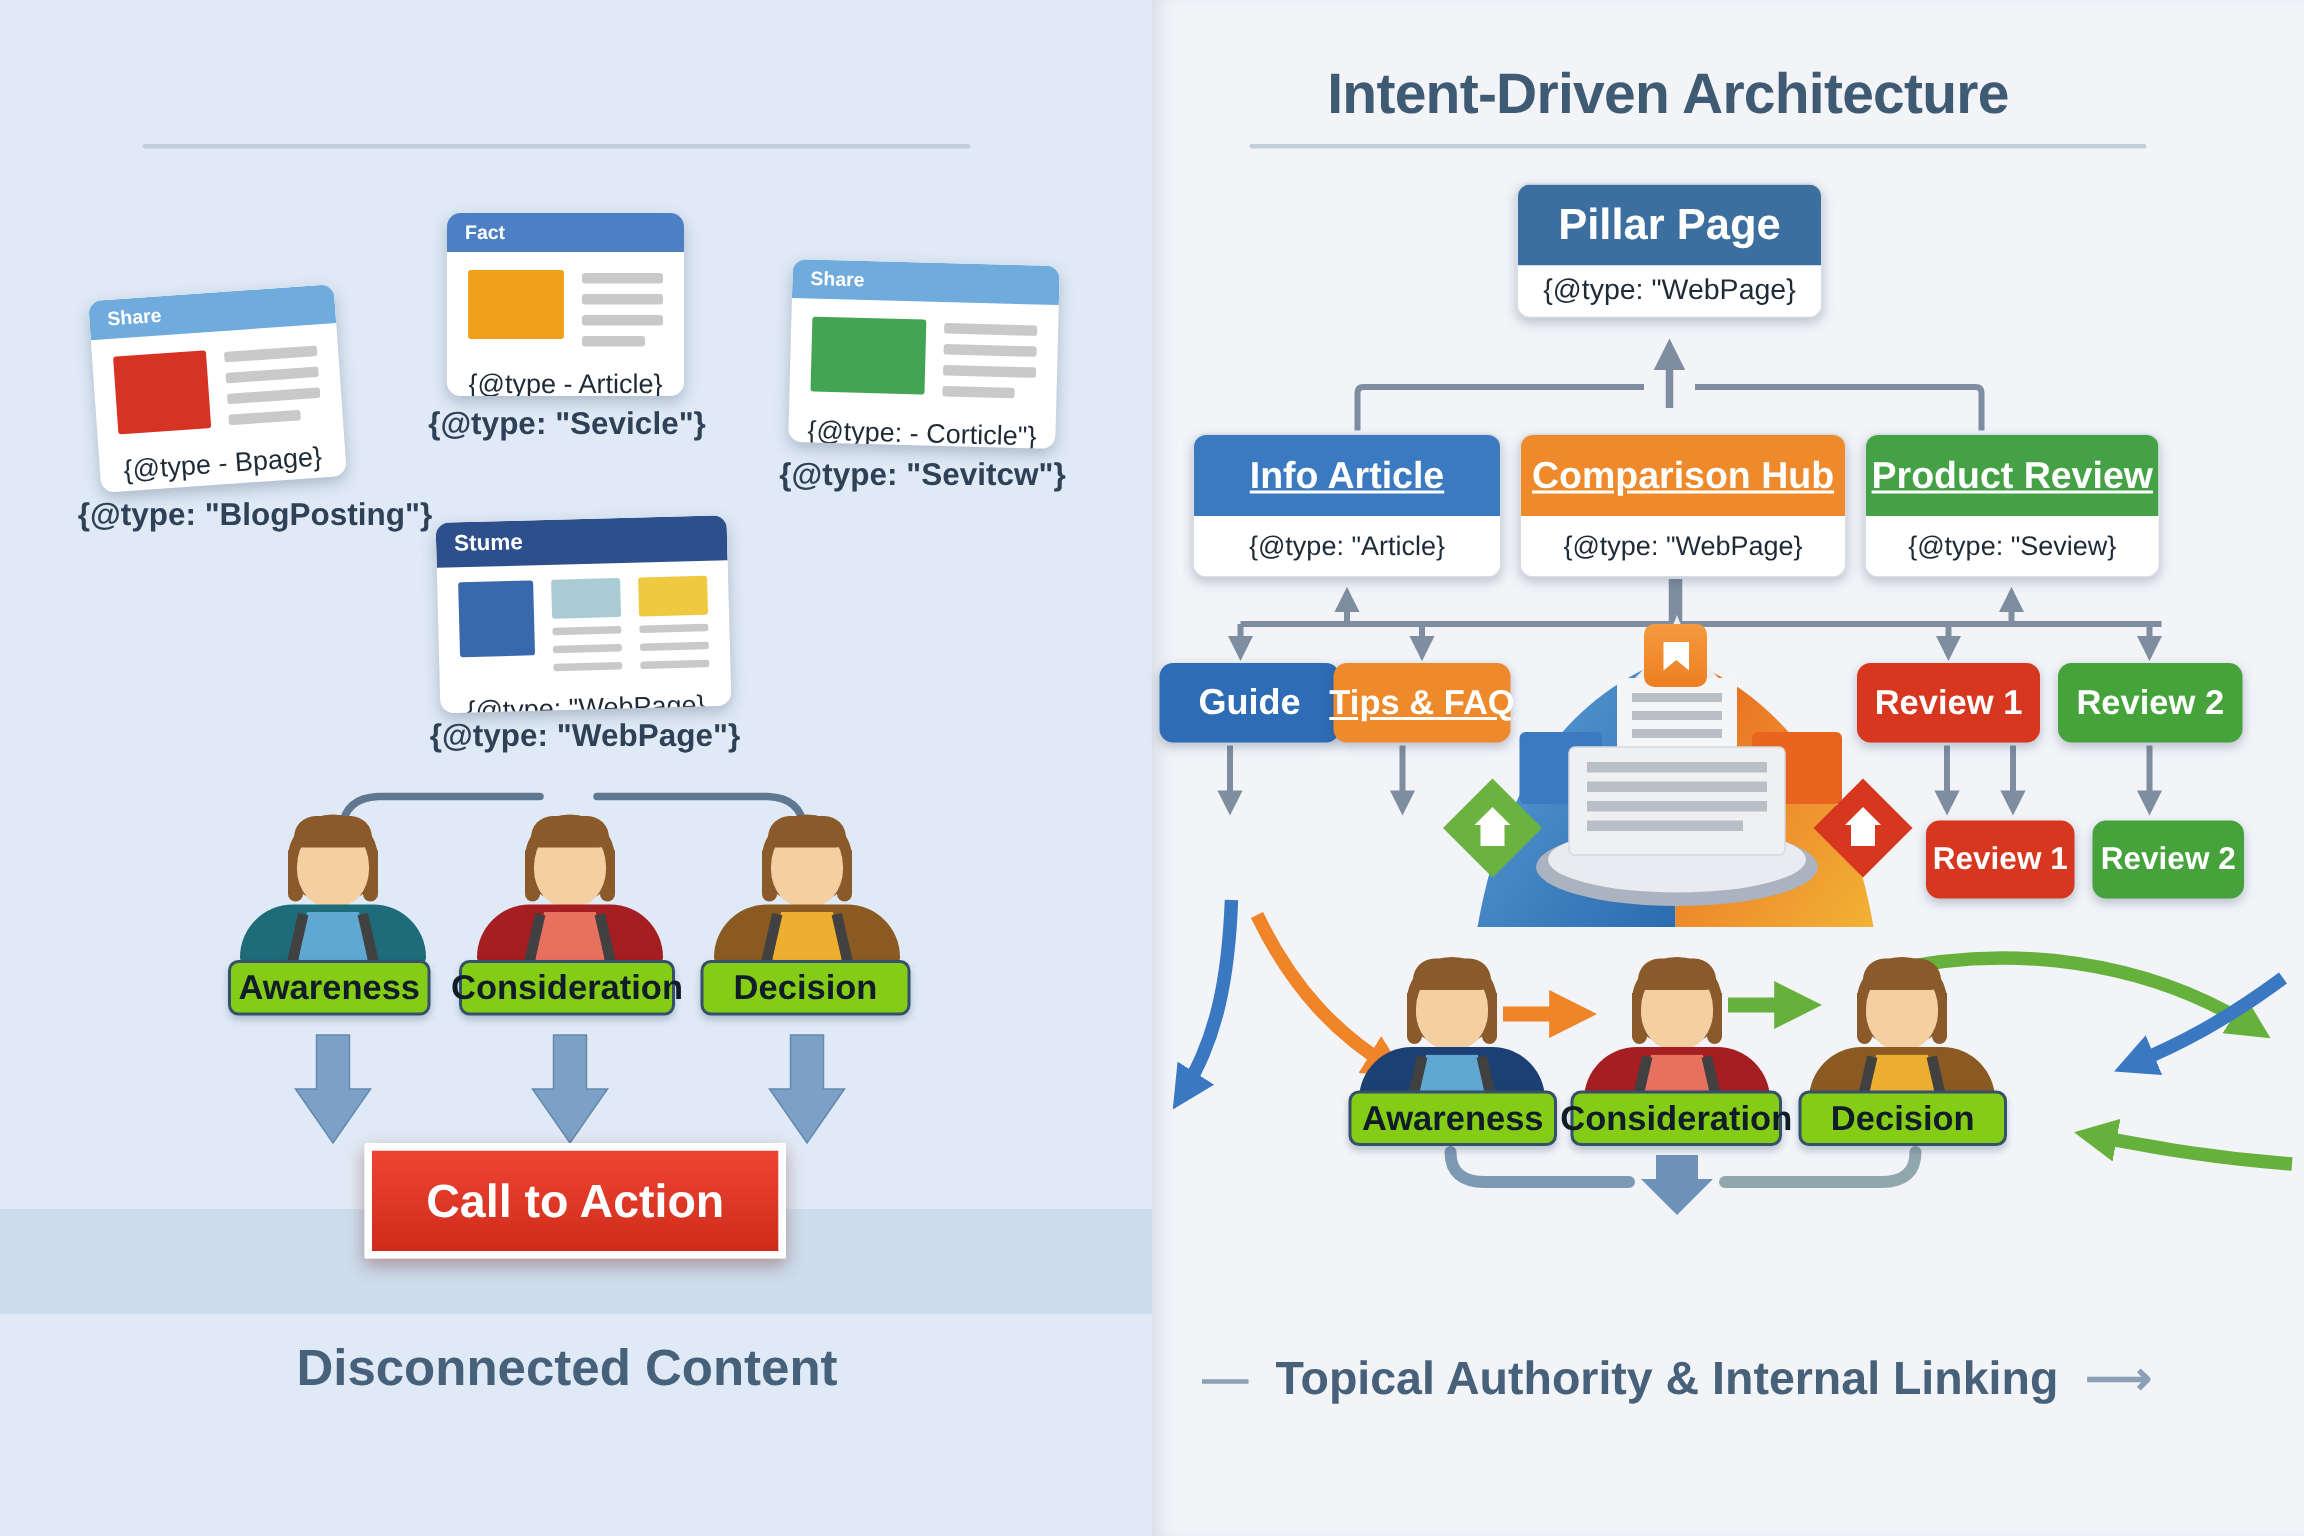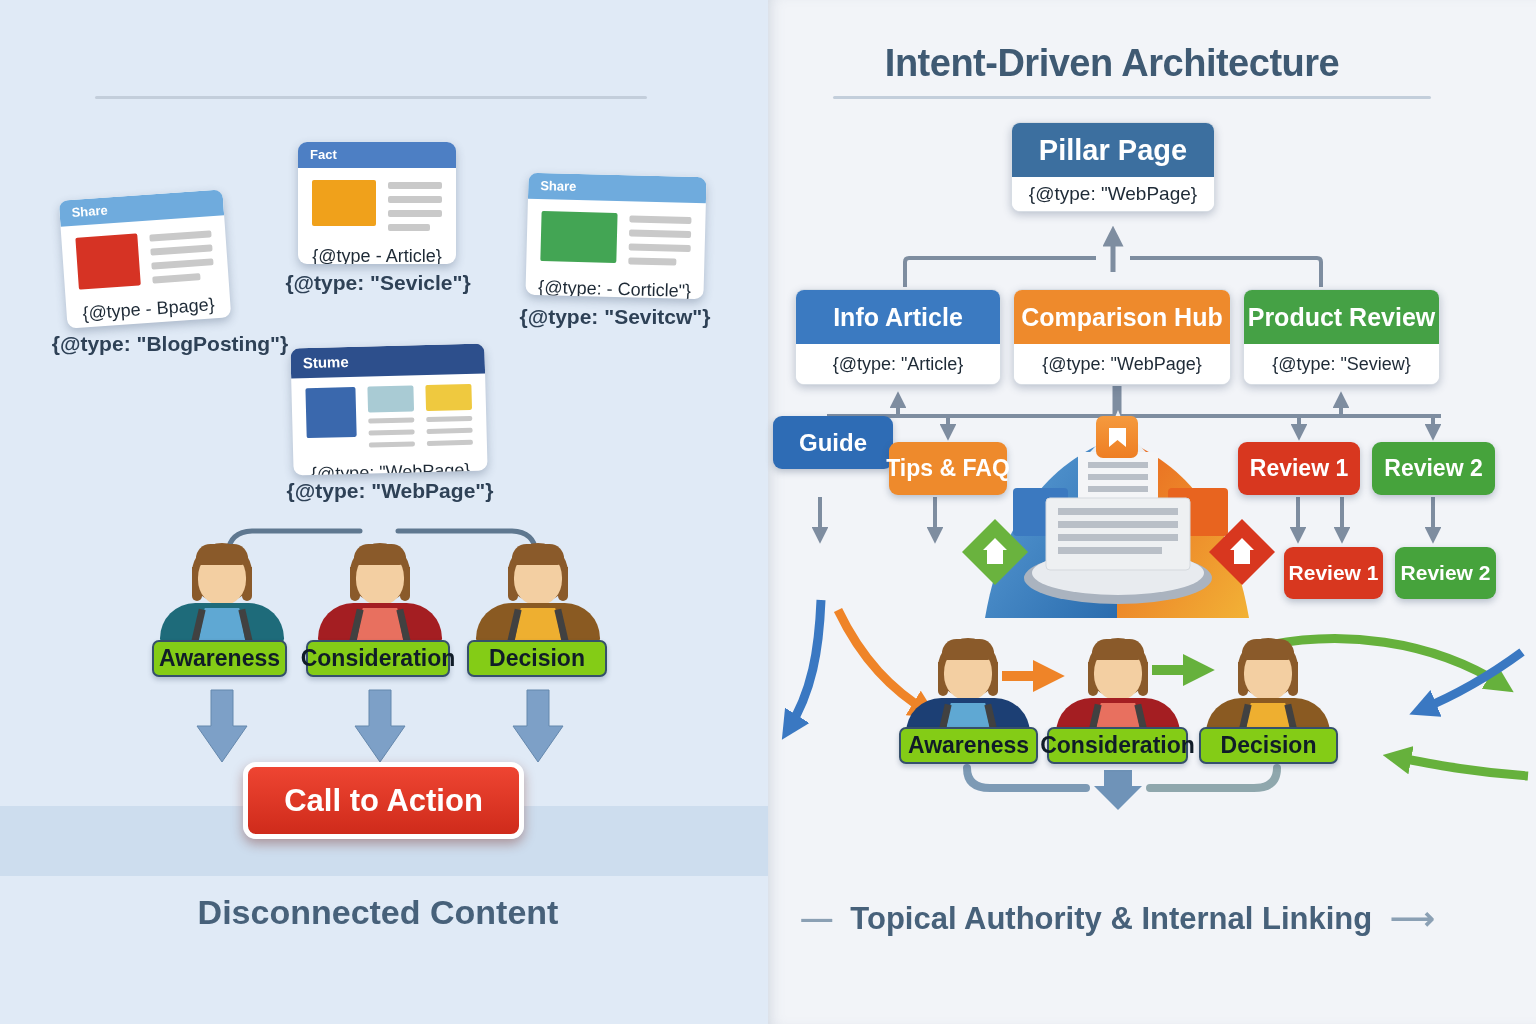--- a/index.html
+++ b/index.html
@@ -39,30 +39,30 @@
   .av-torso{position:absolute;left:0;bottom:0;width:124px;height:42px;background:var(--jacket);border-radius:52px 52px 10px 10px;}
   .av-shirt{position:absolute;left:38px;bottom:0;width:48px;height:37px;background:var(--shirt);clip-path:polygon(14% 0,86% 0,100% 100%,0 100%);}
   .av-strap{position:absolute;bottom:3px;width:7px;height:33px;background:#414141;}
   .av-strap.l{left:35px;transform:rotate(13deg);} .av-strap.r{left:82px;transform:rotate(-13deg);}
 
   .stage-label{position:absolute;height:37px;background:#84cc16;border:2px solid #35506b;border-radius:7px;box-shadow:0 3px 5px rgba(40,60,90,.25);
     display:flex;align-items:center;justify-content:center;font-weight:700;font-size:23px;color:#101c28;white-space:nowrap;}
 
   
   #cta{position:absolute;left:243px;top:762px;width:281px;height:77px;background:linear-gradient(#ee4532,#cf2b1b);
-    border:5px solid #fff;border-radius:13px;box-shadow:0 5px 12px rgba(120,40,30,.40);
+    border:5px solid #fff;border-radius:1px;box-shadow:0 5px 12px rgba(120,40,30,.40);
     display:flex;align-items:center;justify-content:center;color:#fff;font-weight:700;font-size:31px;}
 
   
   .node{position:absolute;border-radius:9px;box-shadow:0 3px 8px rgba(50,70,100,.28);overflow:hidden;background:#fff;border:1px solid #d7dde4;}
   .nd-title{color:#fff;font-weight:700;text-align:right;display:flex;align-items:center;justify-content:center;}
   .nd-schema{background:#fff;text-align:center;color:#1e2a36;display:flex;align-items:center;justify-content:center;}
   #pillar .nd-title{height:54px;font-size:29px;background:#3c6f9f;}
   #pillar .nd-schema{height:34px;font-size:19px;}
-  .lvl2 .nd-title{height:54px;font-size:25px;}
+  .lvl2 .nd-title{height:54px;font-size:25px;text-decoration:underline;}
   .lvl2 .nd-schema{height:40px;font-size:18px;}
   .t-blue{background:#3b7ac1;} .t-orange{background:#ee8a2c;} .t-green{background:#45a145;}
   .chip{position:absolute;border-radius:9px;color:#fff;font-weight:700;display:flex;align-items:center;justify-content:center;
     box-shadow:0 3px 7px rgba(50,70,100,.30);white-space:nowrap;}
   .c-blue{background:#2e6cb5;} .c-orange{background:#ee8a2c;} .c-red{background:#d8371f;} .c-green{background:#46a33c;}
 
   
   #funnel{position:absolute;left:768px;top:809px;width:768px;height:66px;}
   .fn-seg{position:absolute;top:0;height:66px;display:flex;align-items:center;justify-content:center;color:#fff;font-weight:700;font-size:28px;}
   .fn-info{left:0;width:240px;background:#3a78c2;clip-path:polygon(0 0,calc(100% - 24px) 0,100% 50%,calc(100% - 24px) 100%,0 100%);padding-right:18px;}
@@ -319,22 +319,22 @@
   </div>
   <div class="node lvl2" style="left:1013px;top:289px;width:218px;">
     <div class="nd-title t-orange">Comparison Hub</div>
     <div class="nd-schema">{@type: "WebPage}</div>
   </div>
   <div class="node lvl2" style="left:1243px;top:289px;width:197px;">
     <div class="nd-title t-green">Product Review</div>
     <div class="nd-schema">{@type: "Seview}</div>
   </div>
 
-  <div class="chip c-blue" style="left:773px;top:416px;width:120px;height:53px;font-size:24px;">Guide</div>
-  <div class="chip c-orange" style="left:889px;top:442px;width:118px;height:53px;font-size:23px;">Tips &amp; FAQ</div>
+  <div class="chip c-blue" style="left:773px;top:442px;width:120px;height:53px;font-size:24px;">Guide</div>
+  <div class="chip c-orange" style="left:889px;top:442px;width:118px;height:53px;font-size:23px;text-decoration:underline;">Tips &amp; FAQ</div>
   <div class="chip c-red" style="left:1238px;top:442px;width:122px;height:53px;font-size:23px;">Review 1</div>
   <div class="chip c-green" style="left:1372px;top:442px;width:123px;height:53px;font-size:23px;">Review 2</div>
 
   <div class="chip c-red" style="left:1284px;top:547px;width:99px;height:52px;font-size:21px;">Review 1</div>
   <div class="chip c-green" style="left:1395px;top:547px;width:101px;height:52px;font-size:21px;">Review 2</div>
 
   <div class="avatar" style="left:906px;top:638px;--jacket:#1c3f74;--shirt:#5fa8d3;">
     <div class="av-hair"></div>
       <div class="av-lock l"></div>
       <div class="av-lock r"></div>

